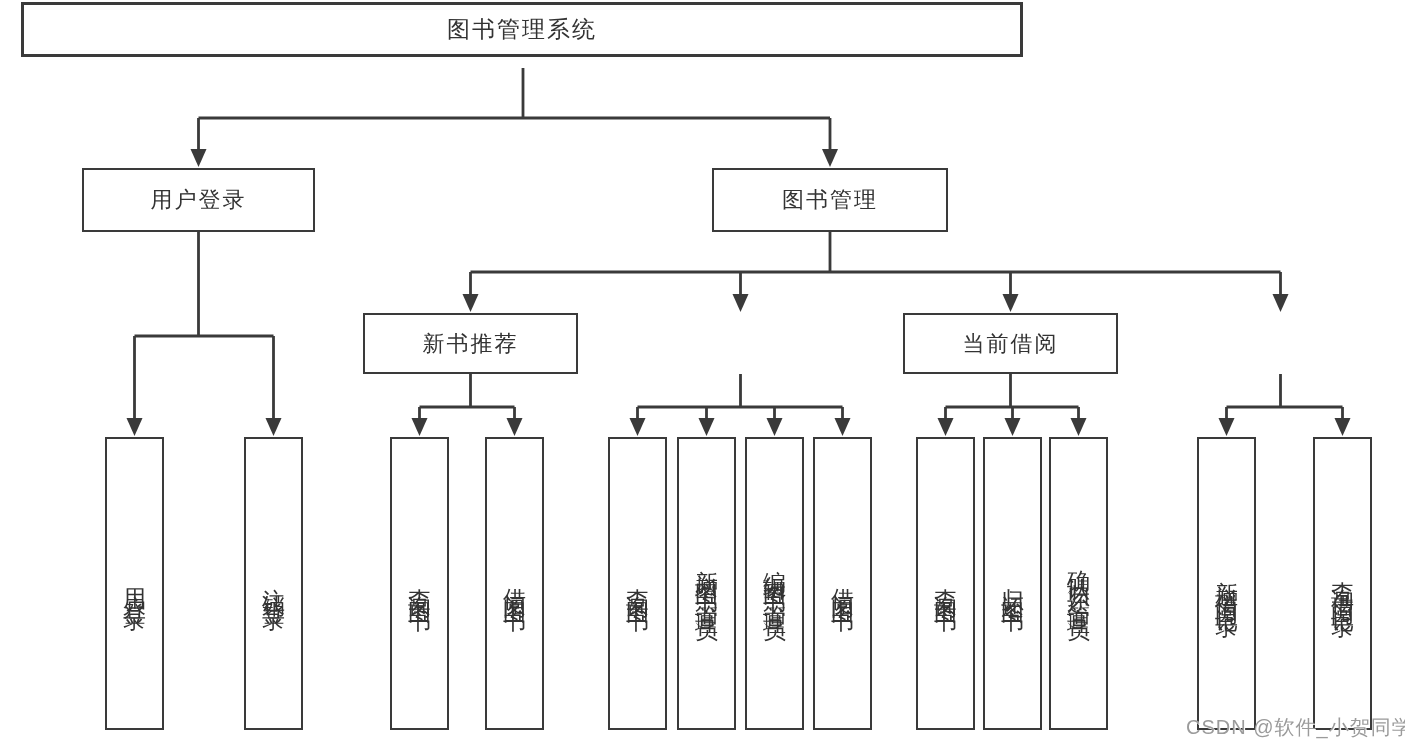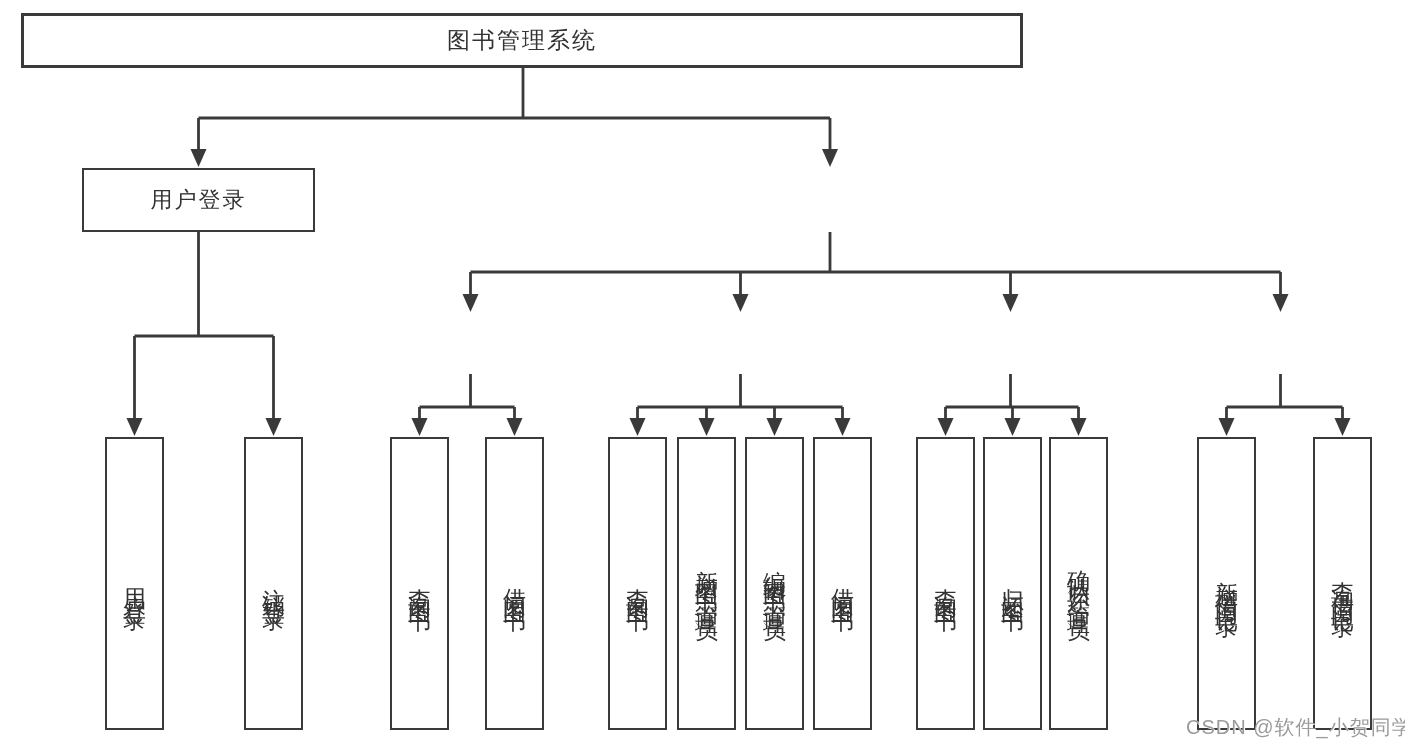--- a/index.html
+++ b/index.html
@@ -97,24 +97,27 @@
       <polygon points="1012.5,436 1004.5,418 1020.5,418"></polygon>
       <polygon points="1078.5,436 1070.5,418 1086.5,418"></polygon>
     </g>
     <g>
       <path d="M1280.5,374 V407 M1226.5,407 H1342.5 M1226.5,407 V419 M1342.5,407 V419"></path>
       <polygon points="1226.5,436 1218.5,418 1234.5,418"></polygon>
       <polygon points="1342.5,436 1334.5,418 1350.5,418"></polygon>
     </g>
   </svg>
 
-  <div class="hbox root-box" style="left:21px;top:13px;width:1002px;height:55px">图书管理系统</div>
+  <div class="hbox root-box" style="left:21px;top:2px;width:1002px;height:55px">图书管理系统</div>
 
   <div class="hbox" style="left:82px;top:168px;width:233px;height:64px">用户登录</div>
+  <div class="hbox" style="left:712px;top:168px;width:236px;height:64px">图书管理</div>
 
+  <div class="hbox" style="left:363px;top:313px;width:215px;height:61px">新书推荐</div>
+  <div class="hbox" style="left:903px;top:313px;width:215px;height:61px">当前借阅</div>
 
   <div class="vbox" style="left:105px">用户登录</div>
   <div class="vbox" style="left:244px">注销登录</div>
 
   <div class="vbox" style="left:390px">查询图书</div>
   <div class="vbox" style="left:485px">借阅图书</div>
 
   <div class="vbox" style="left:608px">查询图书</div>
   <div class="vbox" style="left:677px">新增图书（管理员）</div>
   <div class="vbox" style="left:745px">编辑图书（管理员）</div>

